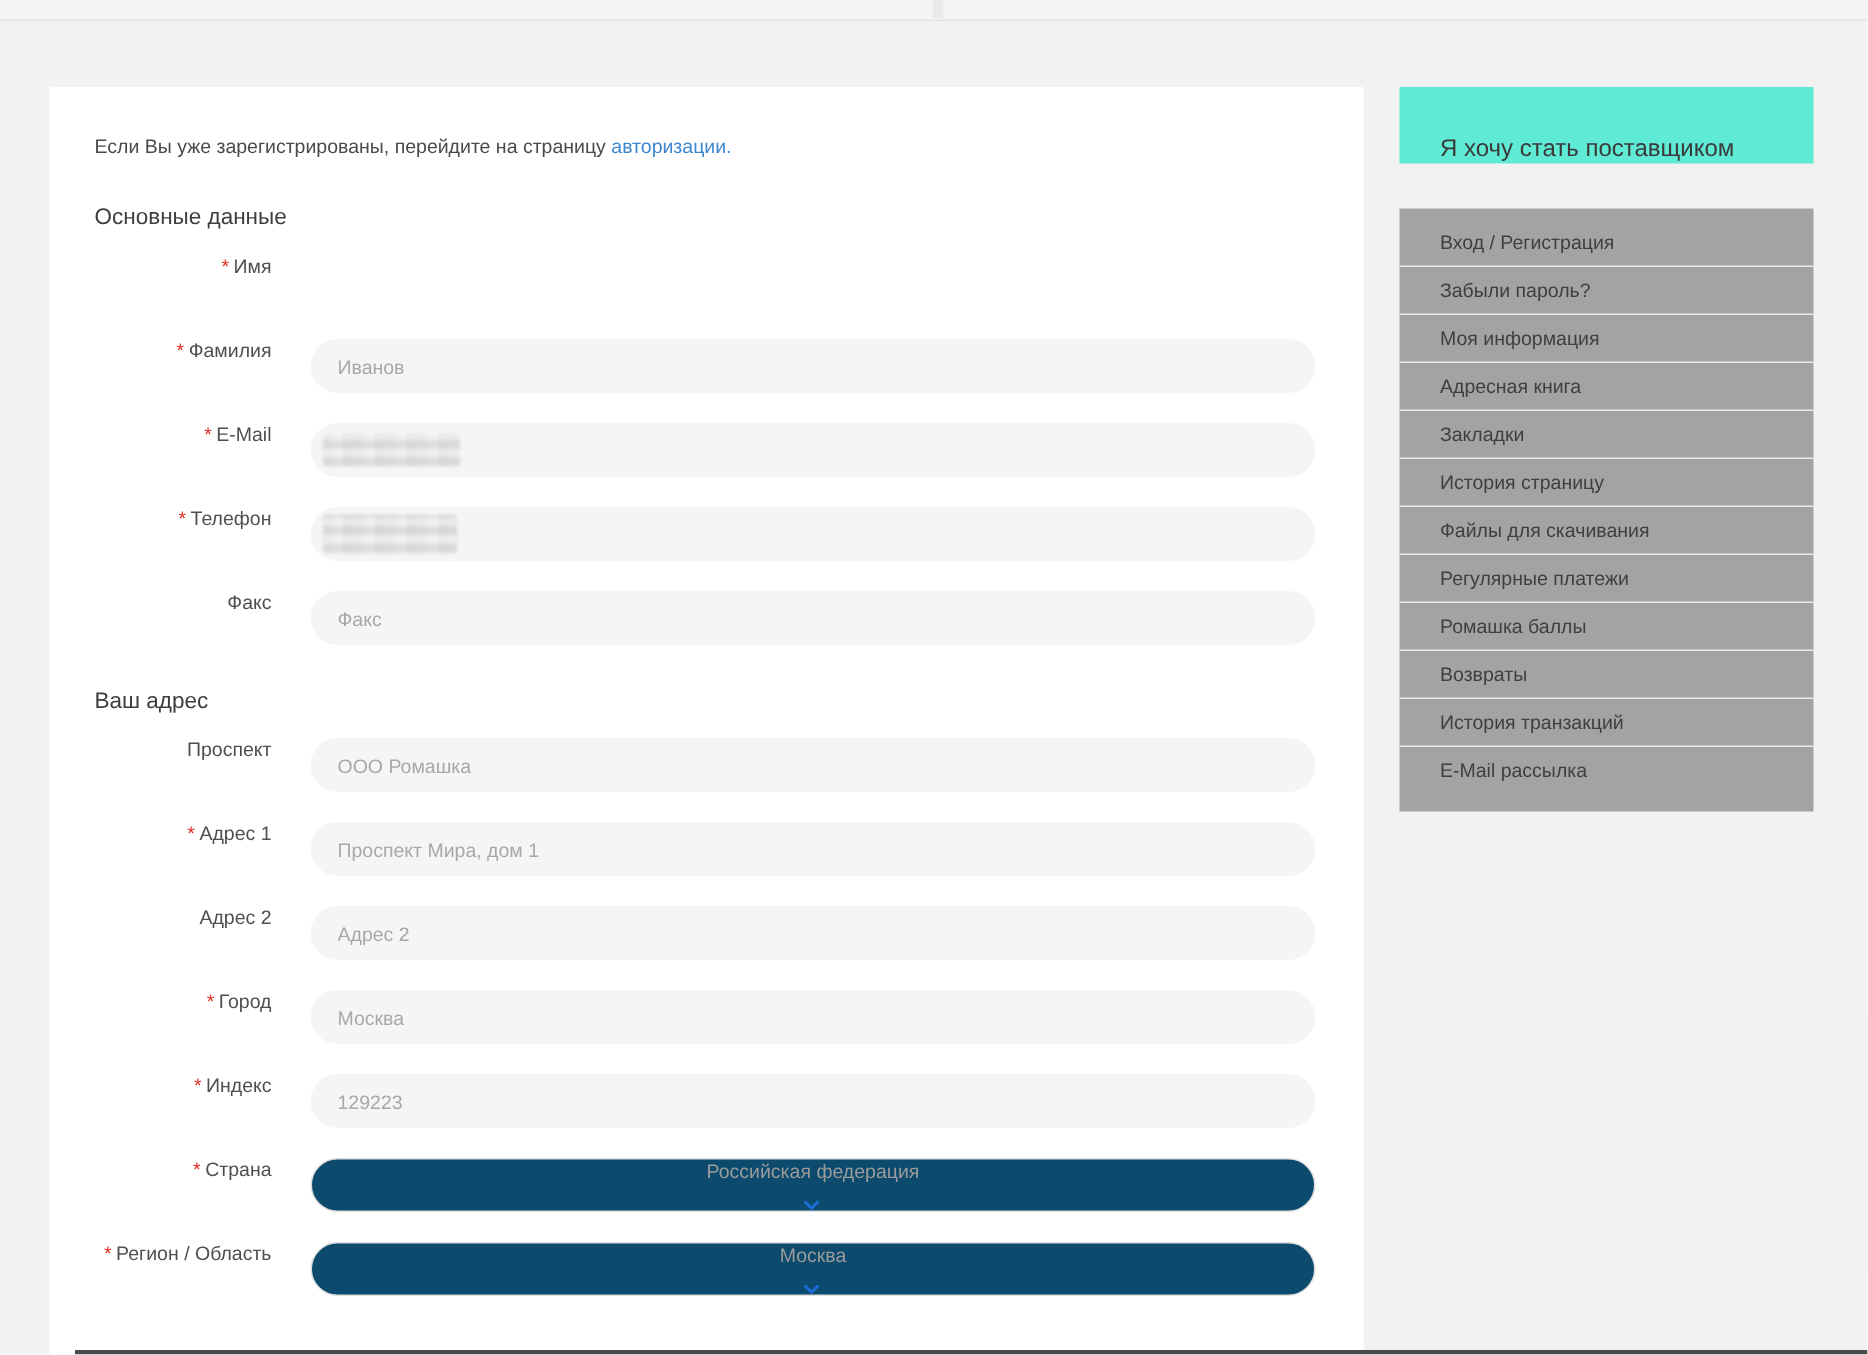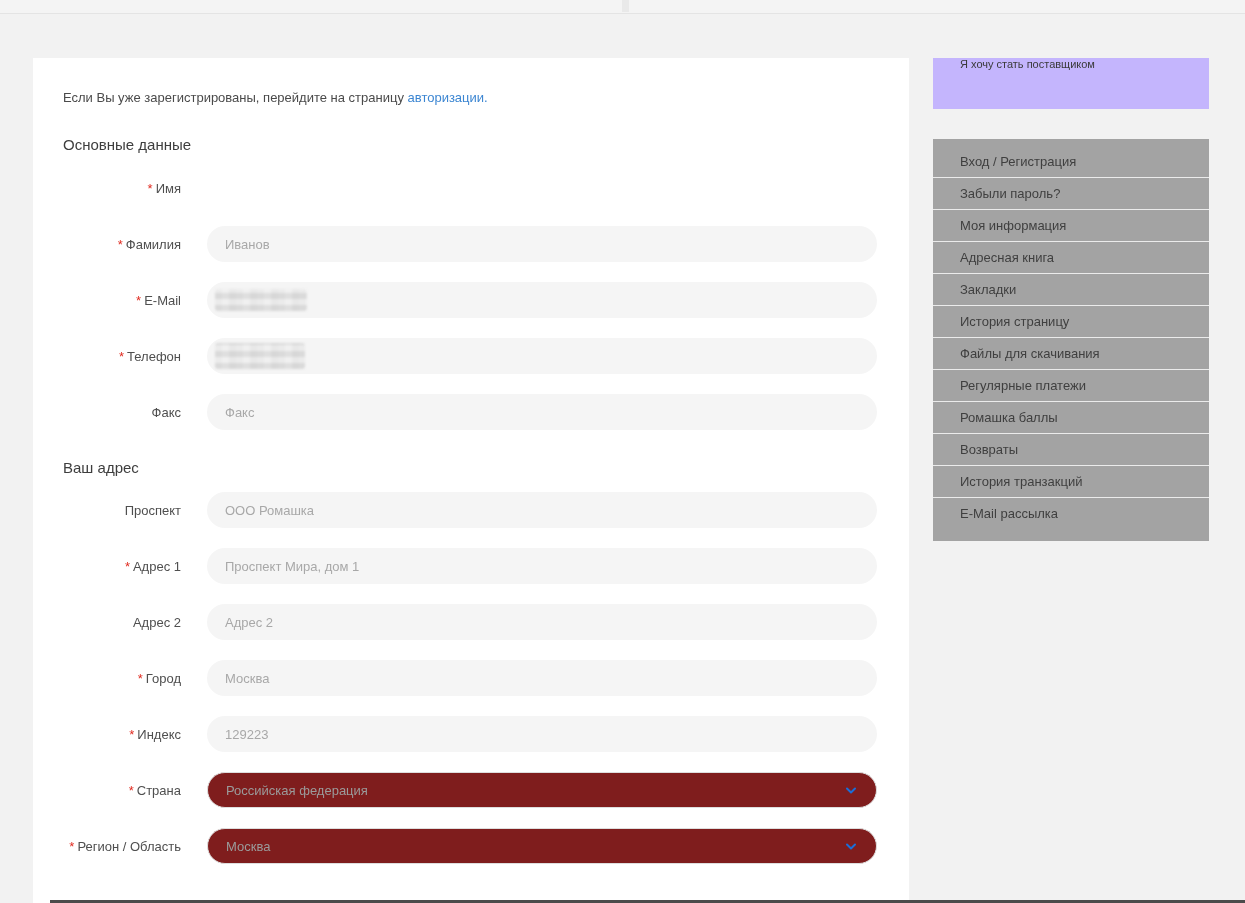--- a/index.html
+++ b/index.html
@@ -34,21 +34,21 @@
   .intro a { color:#3c86d2; text-decoration:none; cursor:pointer; }
   .section-title {
     margin:29px 30px 0 30px;
     font-size:15px; color:#3e3e3e; font-weight:400;
   }
   .section-title.first { margin-top:30px; }
   .rows-block { margin-top:17px; }
   .rows-block.addr { margin-top:16px; }
 
   .form-row {
-    display:flex; align-items:center;
+    display:flex; 
     height:36px; margin:0 32px 20px 30px;
   }
   .form-label {
     width:118px; flex:0 0 118px;
     text-align:right; font-size:13px; color:#4f4f4f;
     padding-right:0;
   }
   .req { color:#e02b20; margin-right:3px; }
   .input-wrap { flex:1; margin-left:26px; position:relative; }
   .text-input {
@@ -65,32 +65,33 @@
     background-image:
       repeating-linear-gradient(0deg, rgba(214,214,214,.65) 0 6px, rgba(240,240,240,.65) 6px 12px),
       repeating-linear-gradient(90deg, #e2e2e2 0 7px, #f0f0f0 7px 14px, #dadada 14px 21px);
     filter:blur(1.2px);
   }
   .redact.email { left:8px; top:7px; width:92px; height:22px; }
   .redact.phone { left:8px; top:5px; width:90px; height:26px; }
 
   .select-pill {
     width:100%; height:36px;
-    background:#7f1d1d; border:1px solid #dedede; border-radius:18px;
+    background:#0c4a6e; border:1px solid #dedede; border-radius:18px;
     display:flex; align-items:center; padding:0 18px;
     cursor:pointer;
+    flex-direction:column;
   }
   .select-value { flex:1; font-size:13px; color:#9b9b9b; }
   .chev { flex:0 0 auto; margin-right:2px; }
 
   
   .supplier-card {
     position:absolute; left:933px; top:58px; width:276px; height:51px;
-    background:#c4b5fd; display:flex; align-items:flex-start;
-    padding-left:27px; font-size:11px; color:#3a3a3a; cursor:pointer;
+    background:#5eead4; display:flex; align-items:flex-end;
+    padding-left:27px; font-size:16px; color:#3a3a3a; cursor:pointer;
   }
   .menu-panel {
     position:absolute; left:933px; top:139px; width:276px;
     background:#a3a3a3; padding:7px 0 11px 0;
   }
   .menu-item {
     height:32px; line-height:31px; padding-left:27px;
     font-size:13px; color:#3f3f3f;
     border-bottom:1px solid #ebebeb; cursor:pointer;
   }

